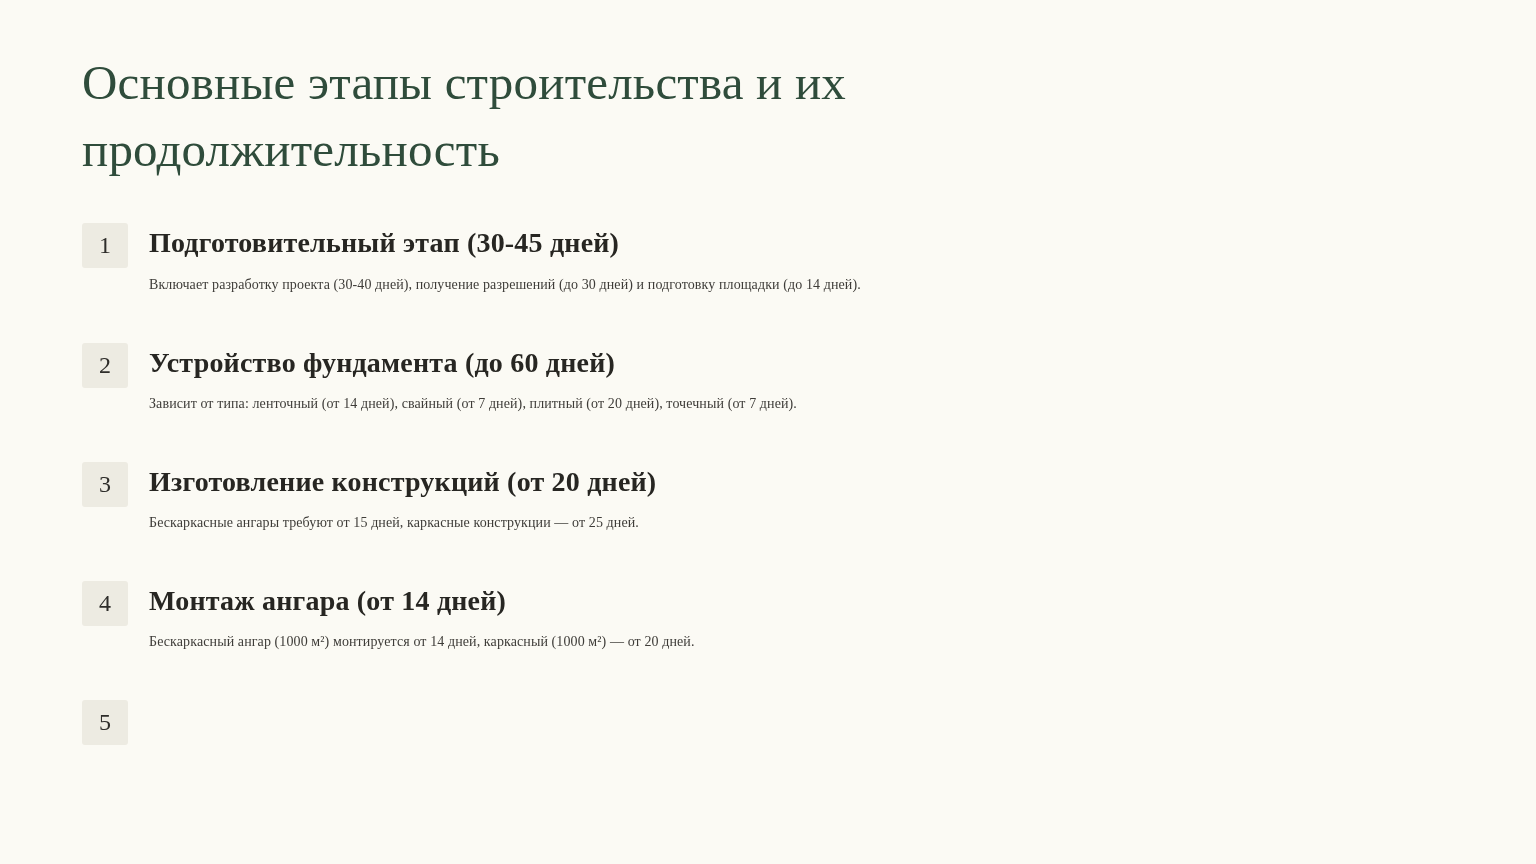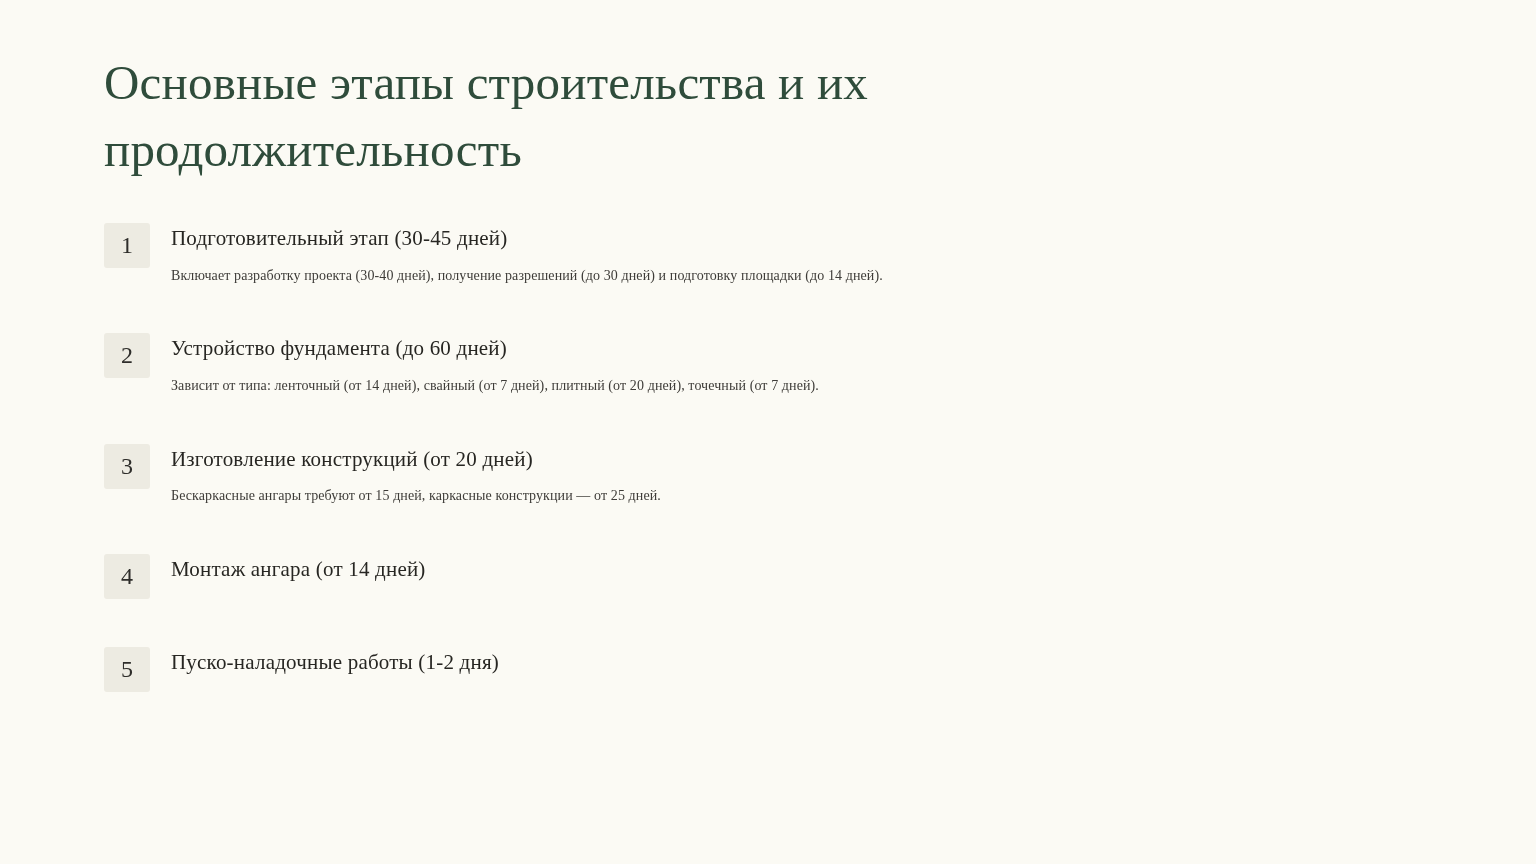--- a/index.html
+++ b/index.html
@@ -12,21 +12,20 @@
 
   body {
     background: #fbfaf4;
     font-family: "Liberation Serif", "DejaVu Serif", serif;
   }
 
   .page {
     width: 1380px;
     height: 864px;
     padding: 50px 80px 0 82px;
-    margin-left: 22px;
   }
 
   .page-title {
     max-width: 960px;
     font-size: 49px;
     line-height: 1.36;
     font-weight: 500;
     letter-spacing: 0.2px;
     color: #2f4c3b;
     margin-bottom: 42px;
@@ -51,22 +50,22 @@
     justify-content: center;
     font-size: 24px;
     color: #2e2d2a;
     margin-right: 21px;
     margin-top: -2px;
   }
 
   .stage-content { flex: 1 1 auto; }
 
   .stage-heading {
-    font-size: 21px;
-    font-weight: 400;
+    font-size: 28px;
+    font-weight: 700;
     letter-spacing: 0.2px;
     color: #272622;
     line-height: 1.3;
   }
 
   .stage-description {
     margin-top: 14px;
     font-size: 14px;
     color: #3e3c38;
     line-height: 1.35;
@@ -103,24 +102,24 @@
       <div class="stage-content">
         <div class="stage-heading">Изготовление конструкций (от 20 дней)</div>
         <div class="stage-description">Бескаркасные ангары требуют от 15 дней, каркасные конструкции — от 25 дней.</div>
       </div>
     </div>
 
     <div class="stage">
       <div class="stage-badge">4</div>
       <div class="stage-content">
         <div class="stage-heading">Монтаж ангара (от 14 дней)</div>
+        <div class="stage-description">Бескаркасный ангар (1000 м²) монтируется от 14 дней, каркасный (1000 м²) — от 20 дней.</div>
       </div>
     </div>
 
     <div class="stage">
       <div class="stage-badge">5</div>
       <div class="stage-content">
-        <div class="stage-heading">Пуско-наладочные работы (1-2 дня)</div>
       </div>
     </div>
 
   </div>
 </div>
 
 </body></html>

